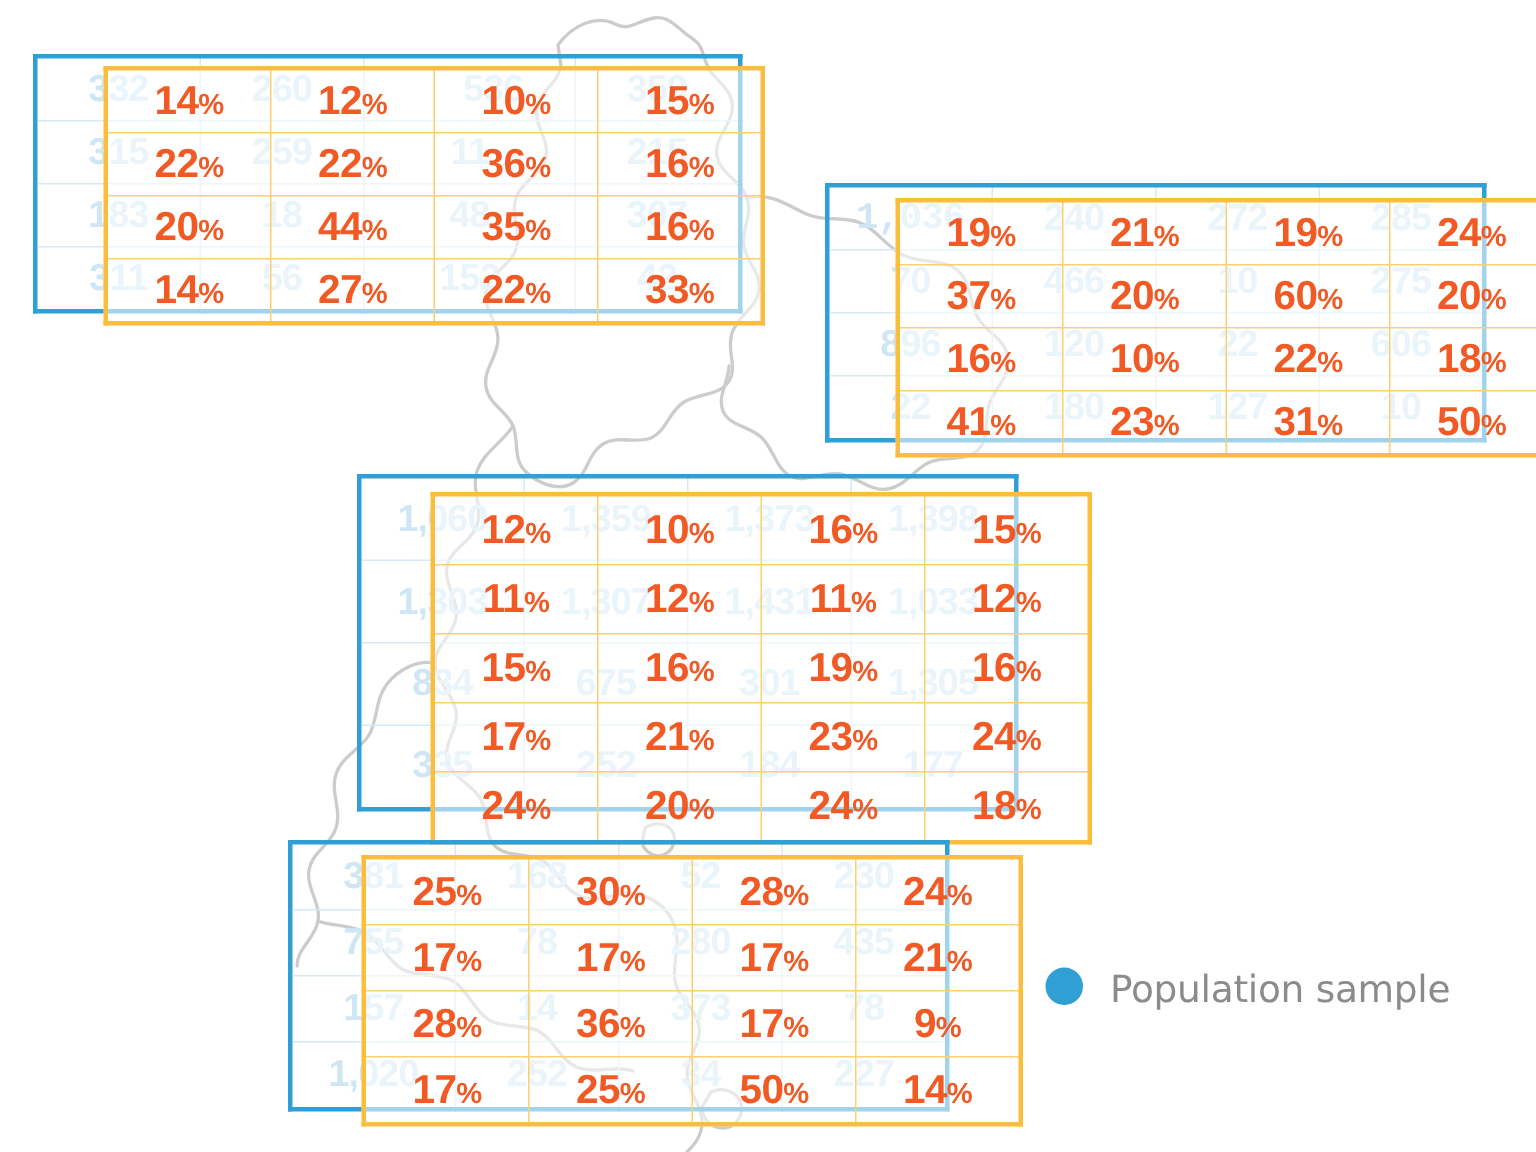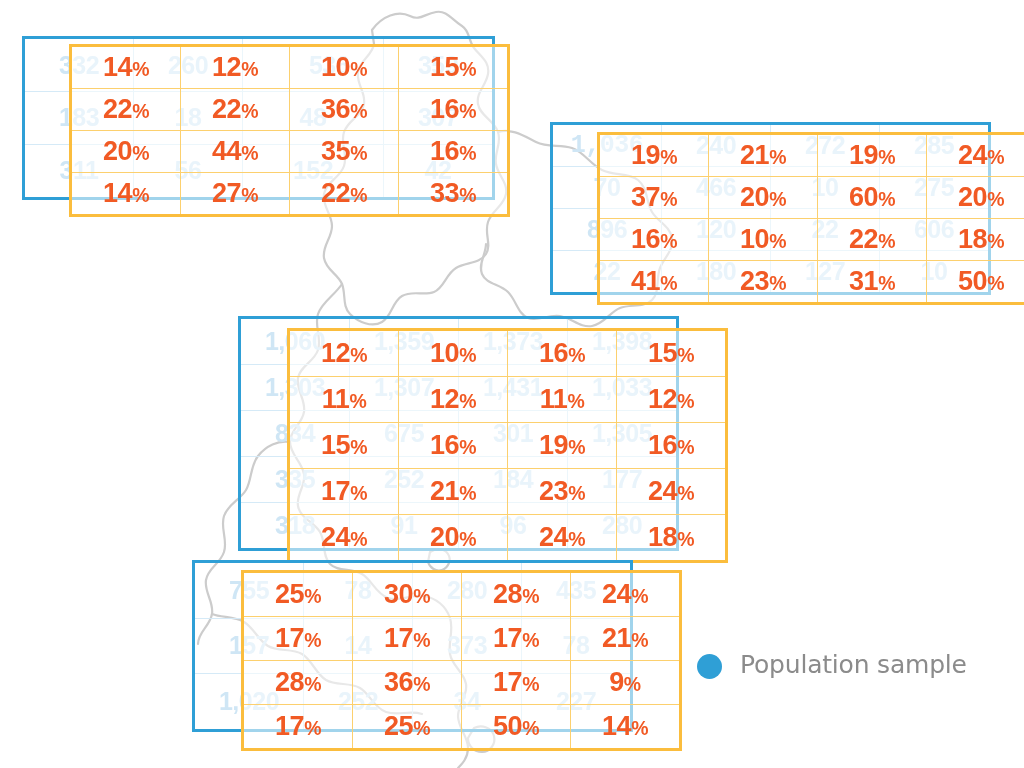--- a/index.html
+++ b/index.html
@@ -79,21 +79,21 @@
 
   
   #legend {
     position: absolute;
     left: 697px;
     top: 645px;
     z-index: 5;
   }
   .legend-row {
     display: flex;
-    align-items: flex-end;
+    align-items: flex-start;
     height: 34px;
   }
   .legend-dot {
     width: 25px;
     height: 25px;
     border-radius: 50%;
     flex: 0 0 auto;
   }
   .legend-label {
     margin-left: 18px;
@@ -149,20 +149,26 @@
     <div class="table-group" style="left: 22px; top: 36px; width: 448px; height: 172px;">
       <table class="tbl tbl-blue" style="width: 432px; height: 164px;">
         <tbody>
           <tr>
             <td style="width: 108px; height: 41px;">332</td>
             <td style="width: 108px; height: 41px;">260</td>
             <td style="width: 108px; height: 41px; padding-left: 32px;">536</td>
             <td style="width: 108px; height: 41px;">359</td>
           </tr>
           <tr>
+            <td style="width: 108px; height: 41px;">315</td>
+            <td style="width: 108px; height: 41px;">259</td>
+            <td style="width: 108px; height: 41px;">11</td>
+            <td style="width: 108px; height: 41px;">215</td>
+          </tr>
+          <tr>
             <td style="width: 108px; height: 41px;">183</td>
             <td style="width: 108px; height: 41px;">18</td>
             <td style="width: 108px; height: 41px;">48</td>
             <td style="width: 108px; height: 41px;">307</td>
           </tr>
           <tr>
             <td style="width: 108px; height: 41px;">311</td>
             <td style="width: 108px; height: 41px;">56</td>
             <td style="width: 108px; height: 41px; margin-left: 32px;">152</td>
             <td style="width: 108px; height: 41px;">42</td>
@@ -276,26 +282,20 @@
             <td style="width: 108px; height: 45px;">675</td>
             <td style="width: 108px; height: 45px;">301</td>
             <td style="width: 108px; height: 45px;">1,305</td>
           </tr>
           <tr>
             <td style="width: 108px; height: 45px;">335</td>
             <td style="width: 108px; height: 45px;">252</td>
             <td style="width: 108px; height: 45px;">184</td>
             <td style="width: 108px; height: 45px;">177</td>
           </tr>
-          <tr>
-            <td style="width: 108px; height: 45px;">318</td>
-            <td style="width: 108px; height: 45px;">91</td>
-            <td style="width: 108px; height: 45px;">96</td>
-            <td style="width: 108px; height: 45px;">280</td>
-          </tr>
         </tbody>
       </table>
       <table class="tbl tbl-orange" style="left: 18px; top: 12px; width: 432px; height: 225px;">
         <tbody>
           <tr>
             <td style="width: 108px; height: 45px;">12<span class="pct">%</span></td>
             <td style="width: 108px; height: 45px;">10<span class="pct">%</span></td>
             <td style="width: 108px; height: 45px;">16<span class="pct">%</span></td>
             <td style="width: 108px; height: 45px;">15<span class="pct">%</span></td>
           </tr>
@@ -322,20 +322,26 @@
             <td style="width: 108px; height: 45px;">20<span class="pct">%</span></td>
             <td style="width: 108px; height: 45px;">24<span class="pct">%</span></td>
             <td style="width: 108px; height: 45px;">18<span class="pct">%</span></td>
           </tr>
         </tbody>
       </table>
     </div>
     <div class="table-group" style="left: 192px; top: 560px; width: 450px; height: 182px;">
       <table class="tbl tbl-blue" style="width: 432px; height: 172px;">
         <tbody>
+          <tr>
+            <td style="width: 108px; height: 43px;">381</td>
+            <td style="width: 108px; height: 43px;">168</td>
+            <td style="width: 108px; height: 43px;">52</td>
+            <td style="width: 108px; height: 43px;">230</td>
+          </tr>
           <tr>
             <td style="width: 108px; height: 43px;">755</td>
             <td style="width: 108px; height: 43px;">78</td>
             <td style="width: 108px; height: 43px;">280</td>
             <td style="width: 108px; height: 43px;">435</td>
           </tr>
           <tr>
             <td style="width: 108px; height: 43px;">157</td>
             <td style="width: 108px; height: 43px;">14</td>
             <td style="width: 108px; height: 43px; margin-top: 32px;">373</td>

